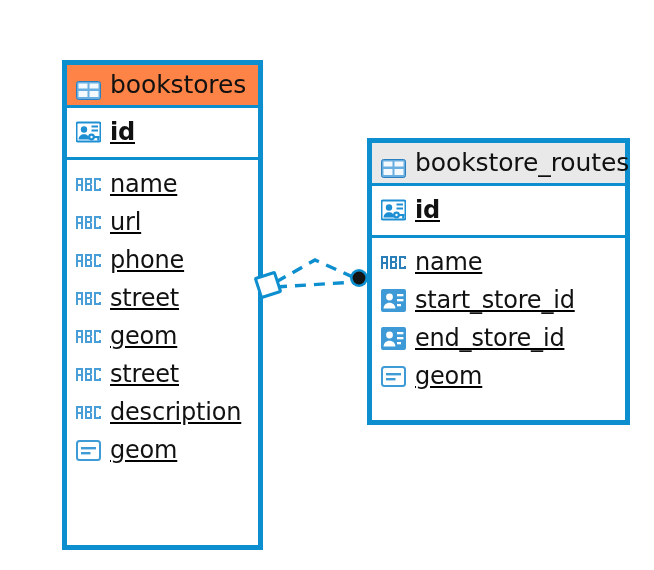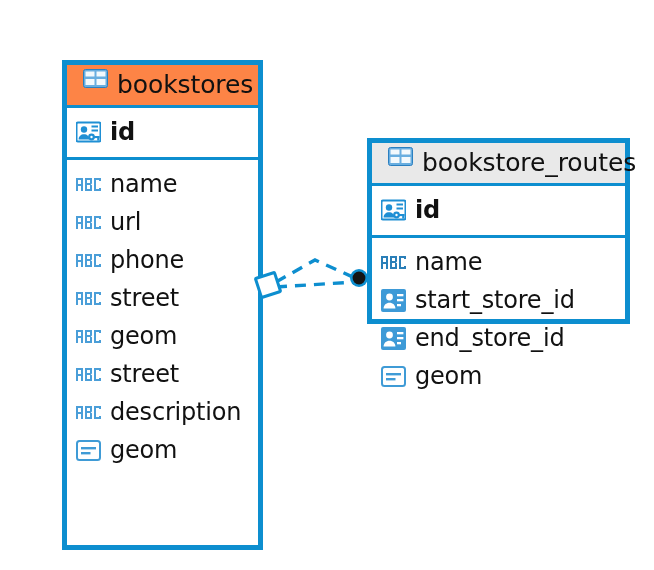--- a/index.html
+++ b/index.html
@@ -28,23 +28,23 @@
     box-sizing: border-box;
     border: 5px solid #0d8ecf;
     background: #ffffff;
     display: flex;
     flex-direction: column;
   }
 
   .entity-header {
     box-sizing: border-box;
     display: flex;
-    align-items: flex-start;
+    align-items: flex-end;
     gap: 9px;
-    padding: 4px 10px 5px 16px;
+    padding: 4px 10px 5px 9px;
     border-bottom: 3px solid #0d8ecf;
     flex: 0 0 auto;
   }
   .entity-header.accent-orange { background: #fd8446; }
   .entity-header.accent-gray   { background: #e9e9e9; }
 
   .entity-title {
     font-size: 25px;
     line-height: 31px;
     color: #111111;
@@ -63,20 +63,21 @@
     box-sizing: border-box;
     padding: 5px 28px 7px 9px;
     flex: 1 1 auto;
   }
 
   .field-row {
     display: flex;
     align-items: center;
     gap: 9px;
     height: 38px;
+    text-decoration: underline;
   }
   .field-row.pk-row { height: 42px; }
 
   .field-label {
     font-size: 24px;
     line-height: 30px;
     color: #111111;
     white-space: nowrap;
     letter-spacing: -0.2px;
   }
@@ -224,21 +225,21 @@
           <rect x="1" y="1" width="23" height="19" rx="2.5" fill="none" stroke="#3f9bd6" stroke-width="2"></rect>
           <rect x="5" y="7" width="15" height="2.4" fill="#3f9bd6"></rect>
           <rect x="5" y="12" width="9.5" height="2.4" fill="#3f9bd6"></rect>
         </svg>
         <span class="field-label">geom</span>
       </div>
 
     </div>
   </div>
 
-  <div class="entity" id="entity-bookstore-routes" style="left:367px; top:138px; width:263px; height:186px;">
+  <div class="entity" id="entity-bookstore-routes" style="left:367px; top:138px; width:263px; height:287px;">
 
     <div class="entity-header accent-gray">
       <svg class="icon icon-table" viewBox="0 0 25 19">
         <rect x="0.5" y="0.5" width="24" height="18" rx="2" fill="#69aee0" stroke="#2a7fc0" stroke-width="1"></rect>
         <rect x="2.5" y="2.5" width="9" height="5" fill="#ffffff" opacity="0.92"></rect>
         <rect x="13.5" y="2.5" width="9" height="5" fill="#ffffff" opacity="0.92"></rect>
         <rect x="2.5" y="10" width="9" height="6" fill="#ffffff" opacity="0.92"></rect>
         <rect x="13.5" y="10" width="9" height="6" fill="#ffffff" opacity="0.92"></rect>
       </svg>
       <span class="entity-title">bookstore_routes</span>

